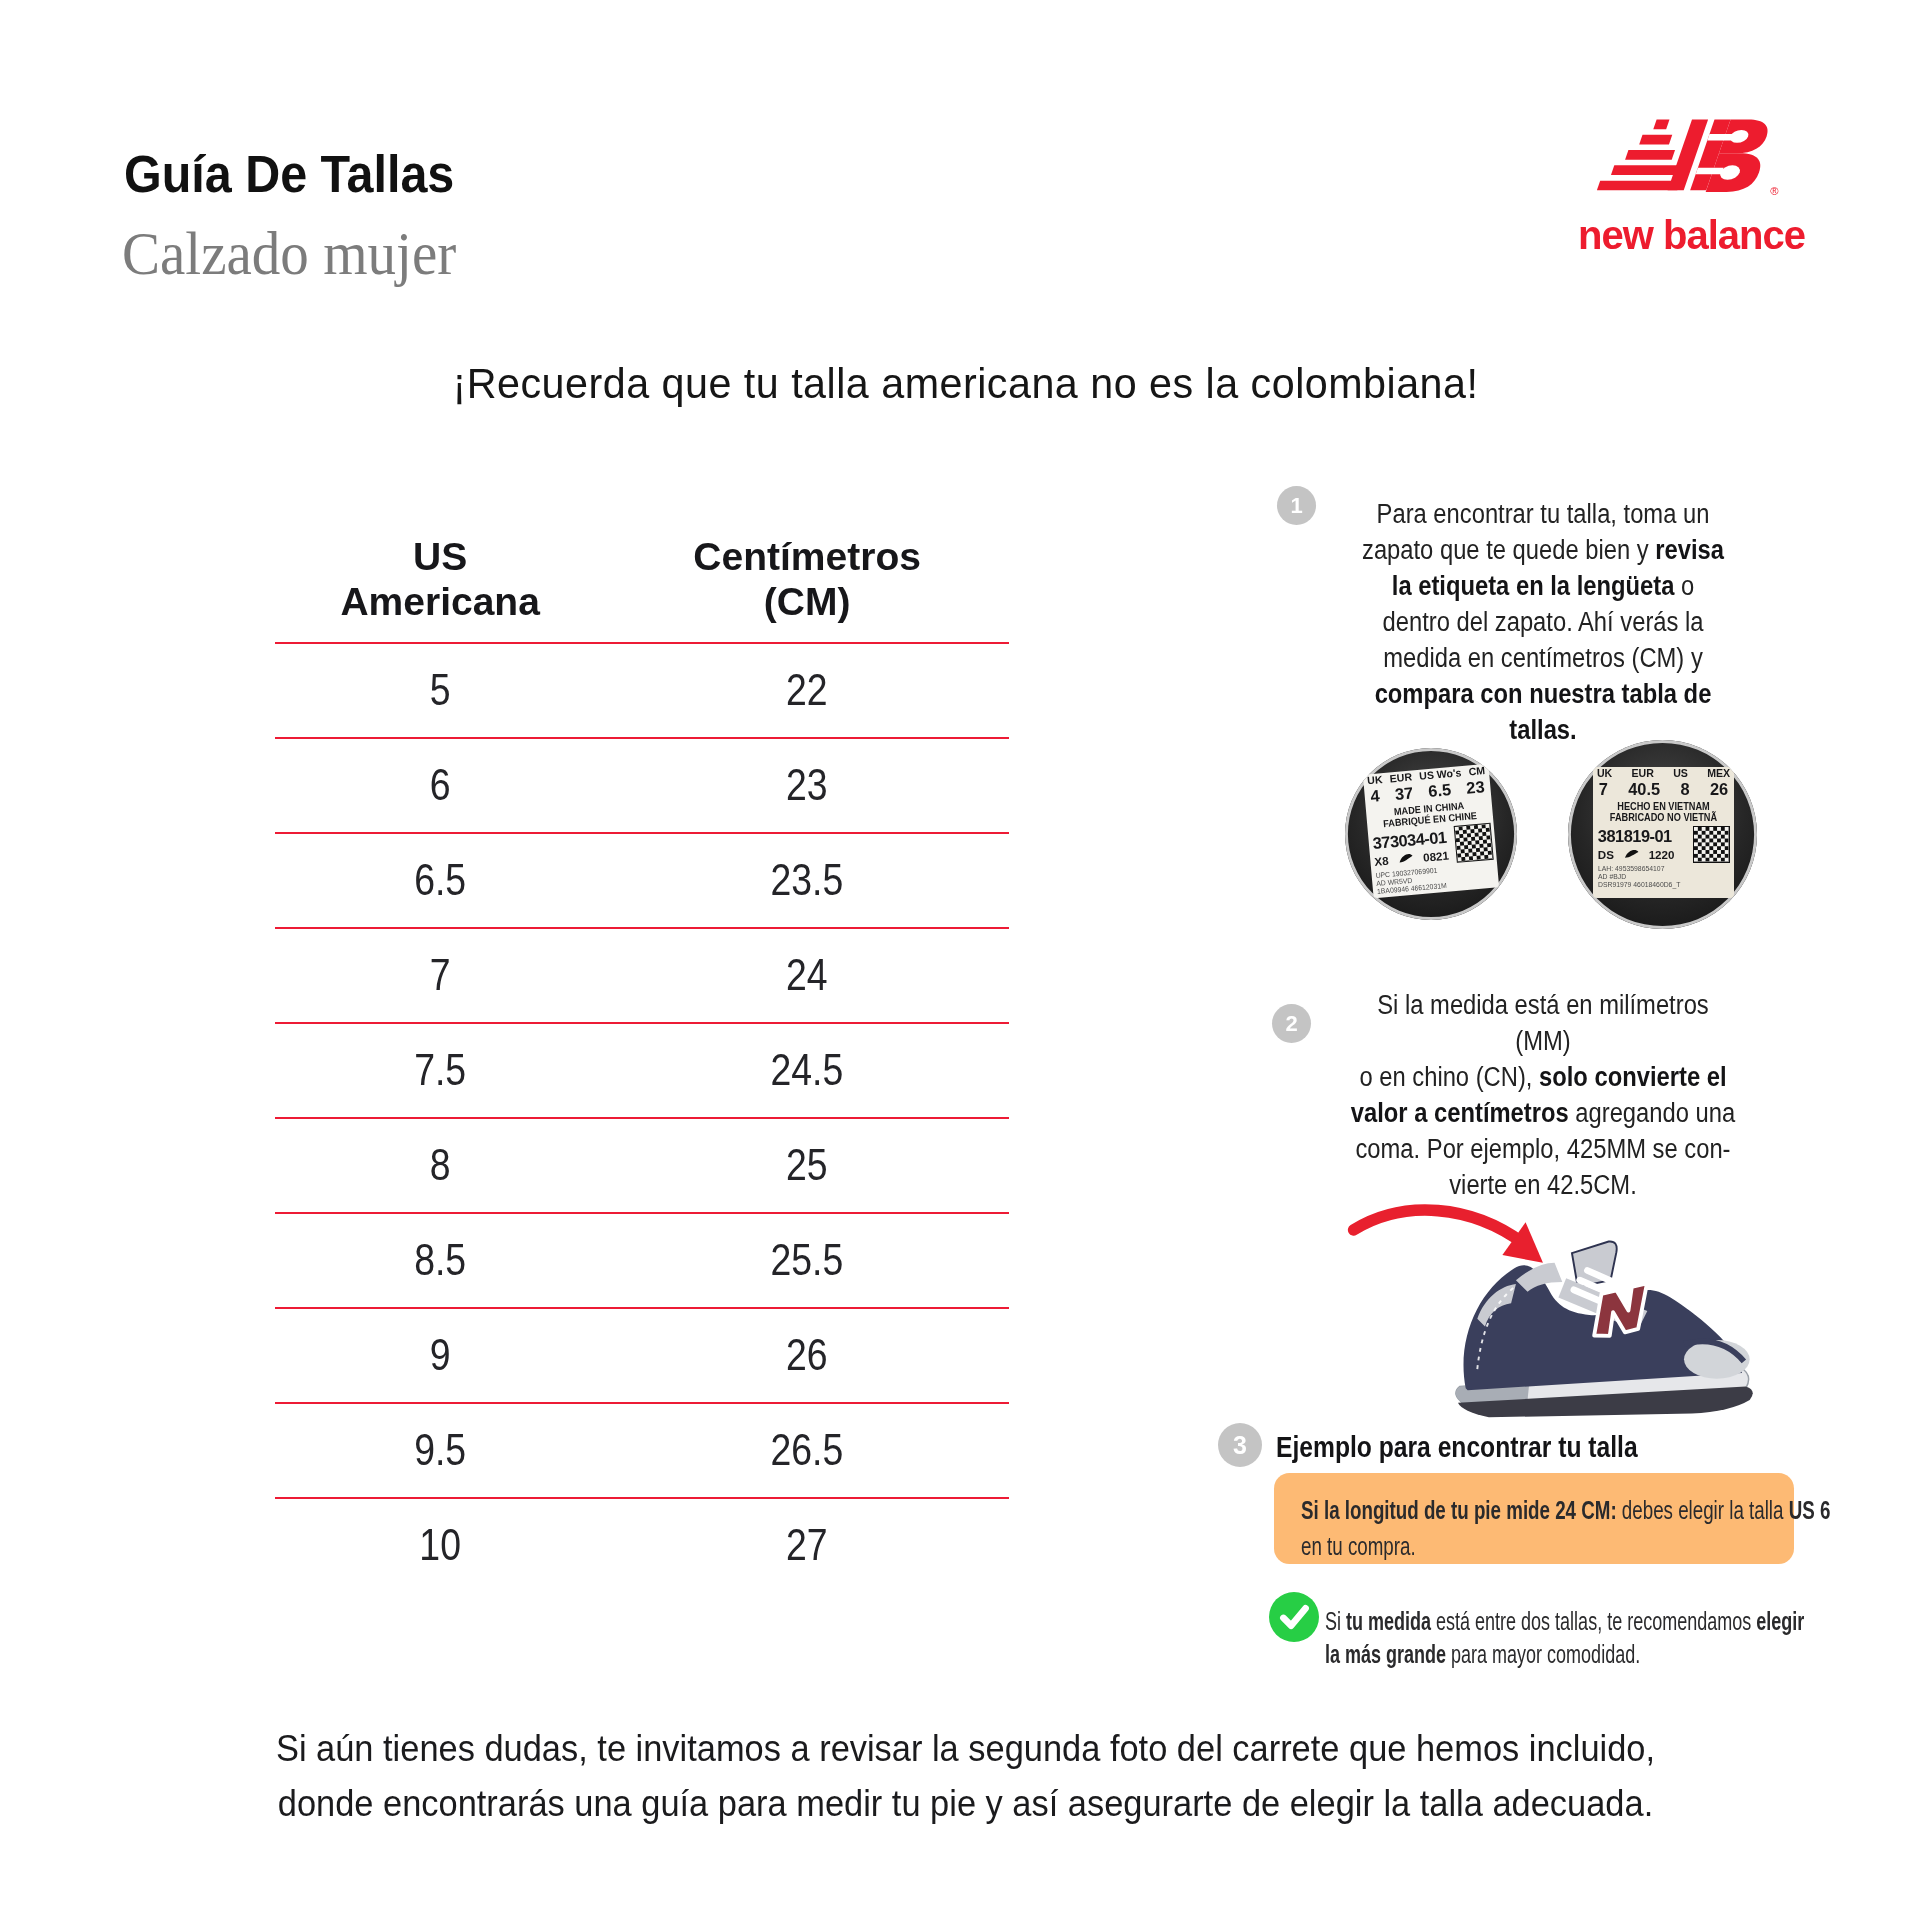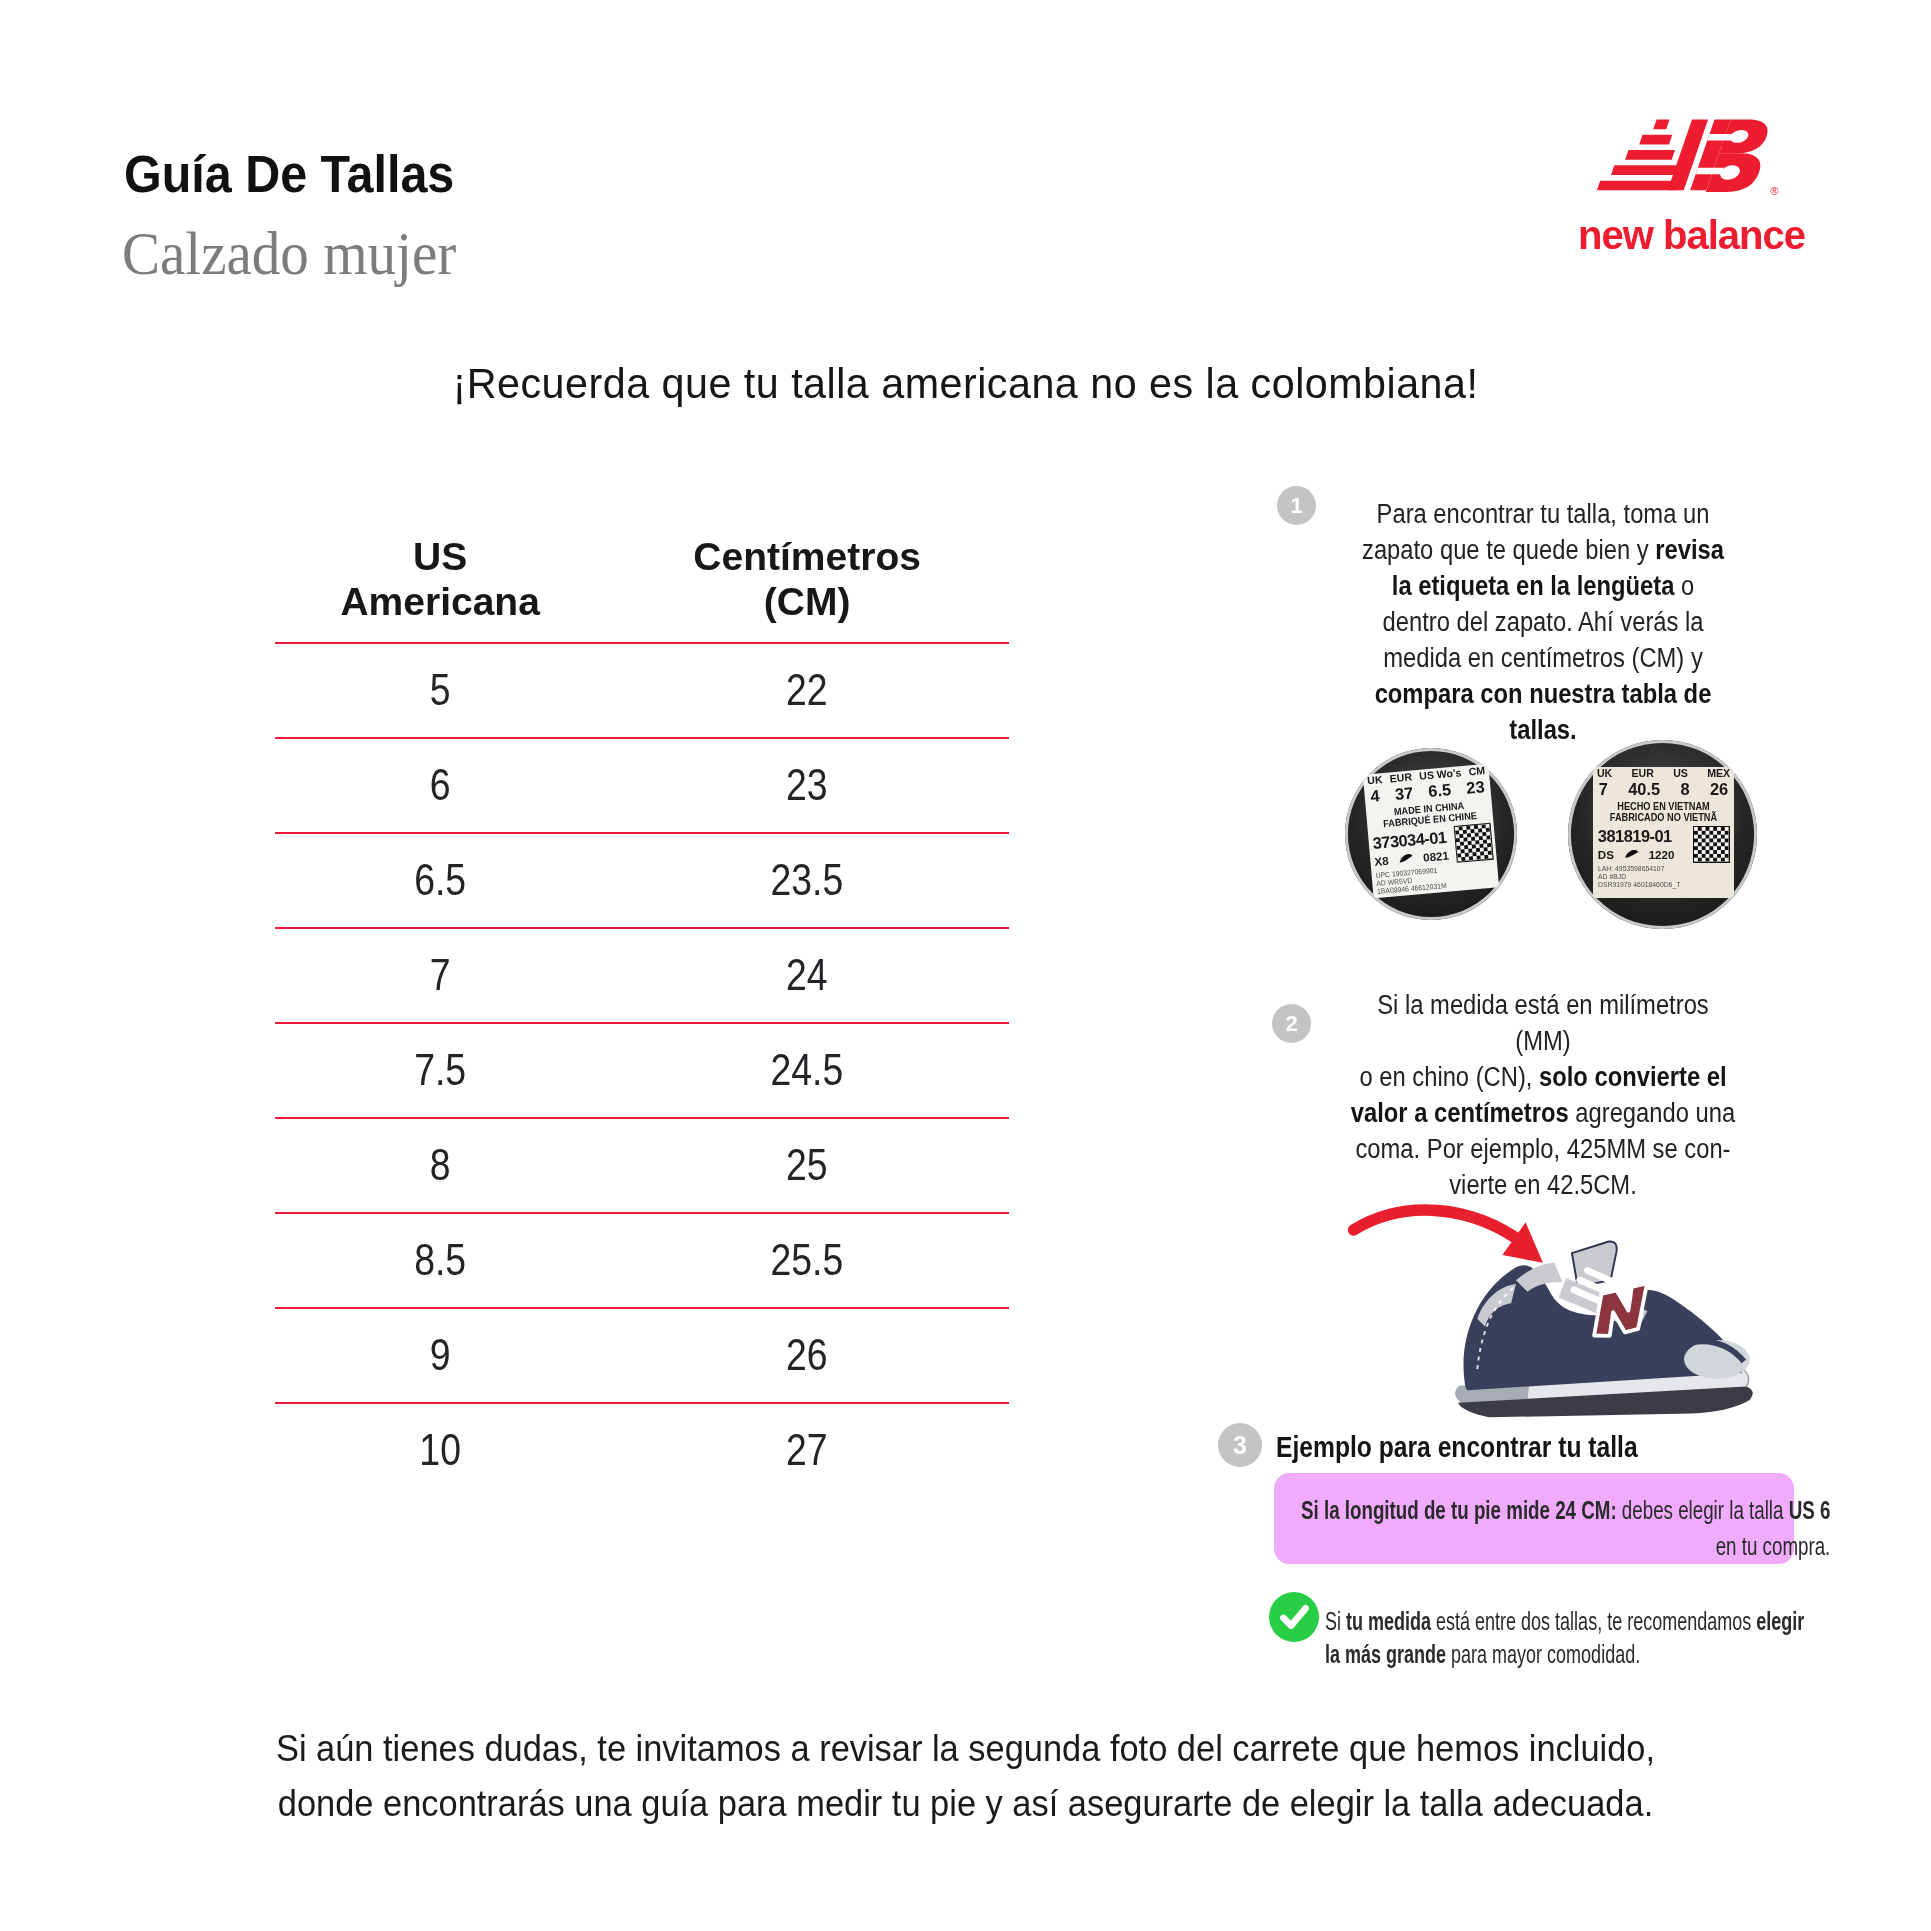--- a/index.html
+++ b/index.html
@@ -47,21 +47,21 @@
   .lab-origin{text-align:center;font-weight:bold;font-size:10px;line-height:11.6px;margin-top:1.9px;transform:scaleX(.92);}
   .lab-code-row{display:flex;align-items:flex-start;justify-content:space-between;margin-top:2.9px;}
   .lab-code{font-weight:bold;font-size:16.4px;letter-spacing:-0.5px;}
   .lab-sub{display:flex;gap:9.7px;align-items:center;font-weight:bold;font-size:11.6px;margin-top:1.9px;}
   .qr{width:35px;height:35px;background:repeating-conic-gradient(#111 0% 25%,#f4f3ef 0% 50%);
       background-size:7.7px 7.7px;outline:1.9px solid #111;}
   .fine{font-size:7.2px;color:#4c4c4c;line-height:8.2px;margin-top:3.9px;transform:scaleX(.95);transform-origin:left;}
 
   .step3-title{font-size:29px;font-weight:bold;color:#141416;transform:scaleX(.85);
                transform-origin:left;white-space:nowrap;}
-  .example-box{left:1274px;top:1473px;width:520px;height:91px;background:#f0abfc;border-radius:15.4px;text-align:right;}
+  .example-box{left:1274px;top:1473px;width:520px;height:91px;background:#fdba74;border-radius:15.4px;}
   .example-text{position:absolute;left:27px;top:19.3px;font-size:25px;line-height:36px;color:#2a2a2c;
                 transform:scaleX(.75);transform-origin:left;white-space:nowrap;}
   .tip-text{left:1325px;top:1605px;font-size:25px;line-height:33px;color:#2a2a2c;
             transform:scaleX(.72);transform-origin:left;white-space:nowrap;}
 
   
   .footer{left:0;top:1721px;width:1931px;text-align:center;font-size:37px;line-height:55px;
           color:#1b1b1d;transform:scaleX(.93);}
 </style>
 </head>
@@ -135,20 +135,24 @@
     </div>
   <div class="trow">
       <span class="tcell c1">8.5</span>
       <span class="tcell c2">25.5</span>
     </div>
   <div class="trow">
       <span class="tcell c1">9</span>
       <span class="tcell c2">26</span>
     </div>
   <div class="trow">
+      <span class="tcell c1">9.5</span>
+      <span class="tcell c2">26.5</span>
+    </div>
+  <div class="trow">
       <span class="tcell c1">10</span>
       <span class="tcell c2">27</span>
     </div>
 </div>
 
 <div class="abs badge" style="left:1277px;top:486px;">1</div>
 <div class="abs step-text" style="left:1321px;top:496px;">Para encontrar tu talla, toma un<br>zapato que te quede bien y <b>revisa</b><br><b>la etiqueta en la lengüeta</b> o<br>dentro del zapato. Ahí verás la<br>medida en centímetros (CM) y<br><b>compara con nuestra tabla de</b><br><b>tallas.</b></div>
 
 <div class="abs label-photo" style="left:1345px;top:748px;width:172px;height:172px;">
   <div class="sticker" style="left:23px;top:21px;width:126px;height:124px;transform:rotate(-5deg);">

